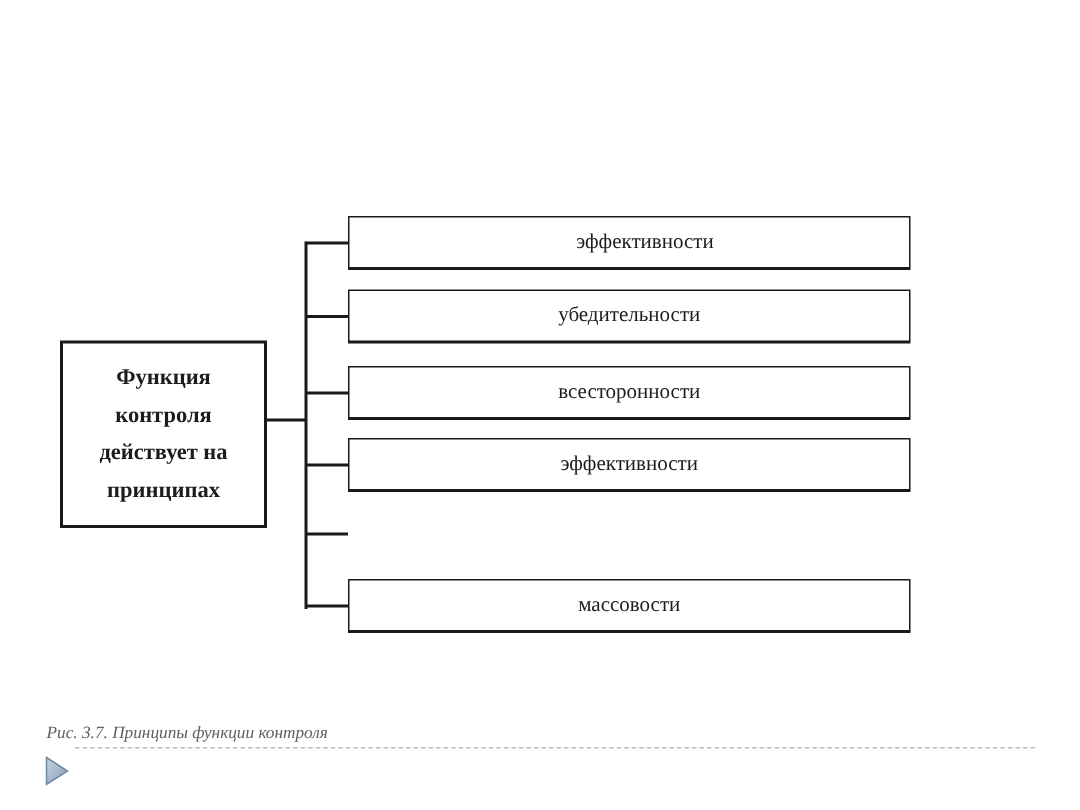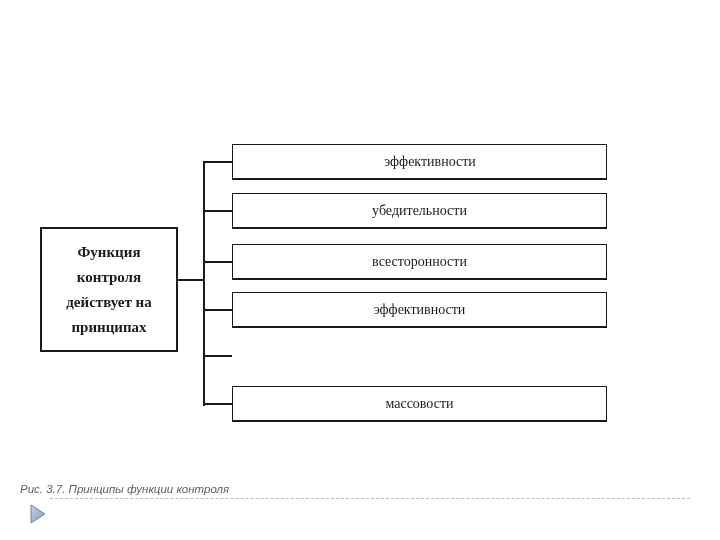--- a/index.html
+++ b/index.html
@@ -39,22 +39,22 @@
     text-align: center;
     font-size: 14px;
     color: #1c1c1c;
     background: #ffffff;
   }
   .connector { position: absolute; background: #1a1a1a; }
   .connector.h { height: 2px; }
   .connector.v { width: 2px; }
   .caption {
     position: absolute;
-    left: 20px; top: 483px;
-    font-family: Liberation Sans, sans-serif;
+    left: 31px; top: 483px;
+    font-family: Liberation Serif, serif;
     font-style: italic;
     font-size: 11.5px;
     color: #5f5f5f;
     white-space: nowrap;
   }
   .divider {
     position: absolute;
     left: 50px; top: 498px;
     width: 640px; height: 0;
     border-top: 1.5px dashed #bdbdbd;

